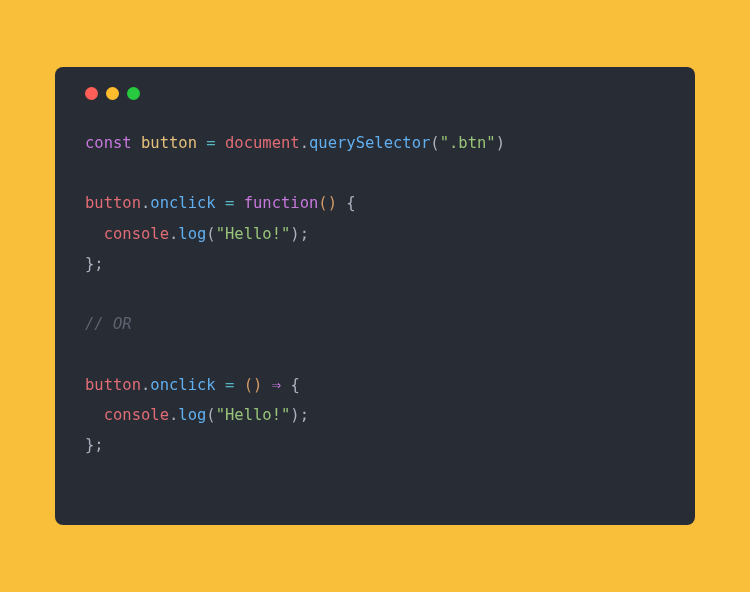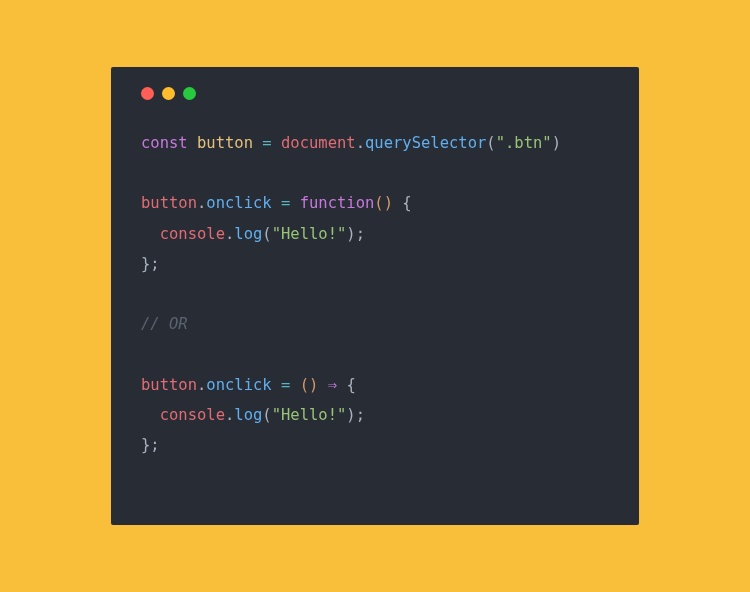--- a/index.html
+++ b/index.html
@@ -6,24 +6,24 @@
     body {
       width: 750px;
       height: 592px;
       background: #f9bf3b;
       display: flex;
       align-items: center;
       justify-content: center;
       font-family: 'Menlo', 'Monaco', 'Consolas', monospace;
     }
     .window {
-      width: 528px;
+      width: 640px;
       height: 458px;
       background: #282c34;
-      border-radius: 2px;
+      border-radius: 8px;
       padding: 20px 30px;
       overflow: hidden;
     }
     .titlebar {
       display: flex;
       gap: 8px;
       margin-bottom: 28px;
     }
     .dot {
       width: 13px;

